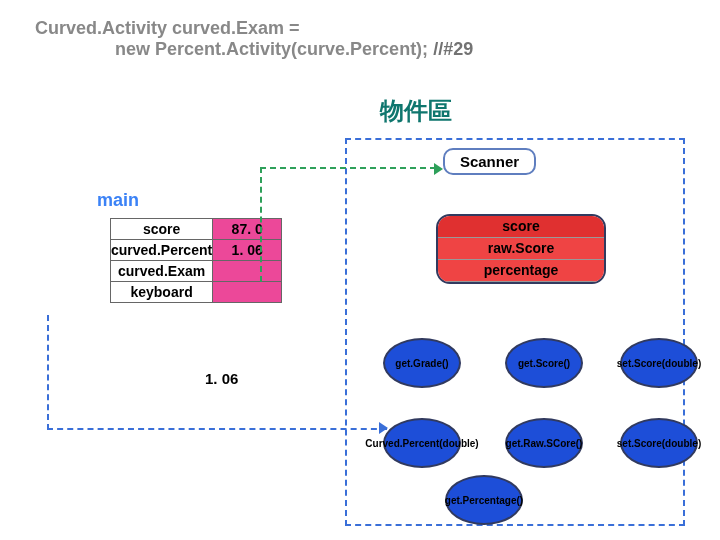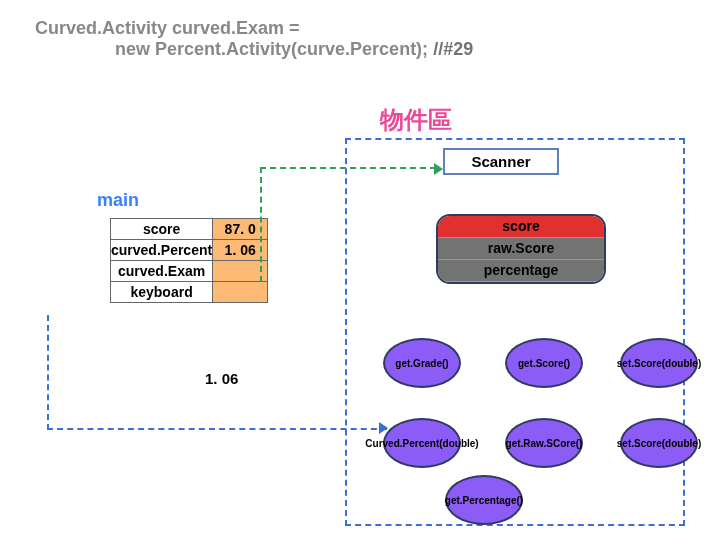--- a/index.html
+++ b/index.html
@@ -2,35 +2,35 @@
 <html><head>
 <meta charset="utf-8">
 <style>
   * { box-sizing: border-box; margin: 0; padding: 0; font-weight: bold; }
   body { width: 720px; height: 540px; font-family: Arial, sans-serif; background: #fff; position: relative; }
   .code-line { color: #888; font-size: 18px; }
   .code-line .black { color: #737373; }
   .header { position: absolute; top: 18px; left: 35px; }
   .header .l1 { }
   .header .l2 { margin-left: 80px; }
-  .object-area-label { position: absolute; top: 104px; left: 380px; font-size: 24px; color: #ec4899; }
+  .object-area-label { position: absolute; top: 95px; left: 380px; font-size: 24px; color: #0f766e; }
   .dashed-blue { border: 2px dashed #3a6fd8; position: absolute; }
   .area-box { top: 138px; left: 345px; width: 340px; height: 388px; }
-  .scanner { position: absolute; top: 148px; left: 443px; width: 116px; height: 27px; border: 2px solid #5f7ebf; border-radius: 0; background: #fff; text-align: center; font-size: 15px; line-height: 23px; color: #000; }
+  .scanner { position: absolute; top: 148px; left: 443px; width: 93px; height: 27px; border: 2px solid #5f7ebf; border-radius: 10px; background: #fff; text-align: center; font-size: 15px; line-height: 23px; color: #000; }
   .main-label { position: absolute; top: 190px; left: 97px; font-size: 18px; color: #3b82f6; }
   .var-table { position: absolute; border-collapse: collapse; }
   .var-table td { border: 1px solid #666; font-size: 14px; text-align: center; height: 21px; }
   .var-table .lbl { background: #fff; width: 93px; }
-  .var-table .val { background: #fdba74; width: 55px; }
+  .var-table .val { background: #ec4899; width: 69px; }
   .vt1 { top: 218px; left: 110px; }
   .obj-box { position: absolute; top: 214px; left: 436px; width: 170px; border: 2px solid #313a5f; border-radius: 14px; background: #fff; overflow: hidden; }
   .obj-row { height: 22px; border-bottom: 1px solid #999; text-align: center; font-size: 14px; line-height: 21px; }
   .obj-row.hdr { background: #e03030; color: #000; }
-  .obj-row.fld { background: #737373; color: #000; }
-  .method-bubble { position: absolute; width: 78px; height: 50px; border: 2px solid #313a5f; border-radius: 50%; background: #8b5cf6; font-size: 10px; display: flex; align-items: center; justify-content: center; text-align: center; color: #000; padding: 2px; }
+  .obj-row.fld { background: #ef4444; color: #000; }
+  .method-bubble { position: absolute; width: 78px; height: 50px; border: 2px solid #313a5f; border-radius: 50%; background: #1d4ed8; font-size: 10px; display: flex; align-items: center; justify-content: center; text-align: center; color: #000; padding: 2px; }
   .m1 { top: 338px; left: 383px; }
   .m2 { top: 338px; left: 505px; }
   .m3 { top: 338px; left: 620px; }
   .m4 { top: 418px; left: 383px; }
   .m5 { top: 418px; left: 505px; }
   .m6 { top: 418px; left: 620px; }
   .m7 { top: 475px; left: 445px; }
   .val-106 { position: absolute; top: 370px; left: 205px; font-size: 15px; color: #000; }
   .kb-arrow { position: absolute; top: 167px; left: 260px; width: 176px; height: 115px; border-top: 2px dashed #2ea05a; border-left: 2px dashed #2ea05a; }
   .kb-arrow::before { content: ""; position: absolute; right: -7px; top: -6px; border-left: 9px solid #2ea05a; border-top: 6px solid transparent; border-bottom: 6px solid transparent; }

